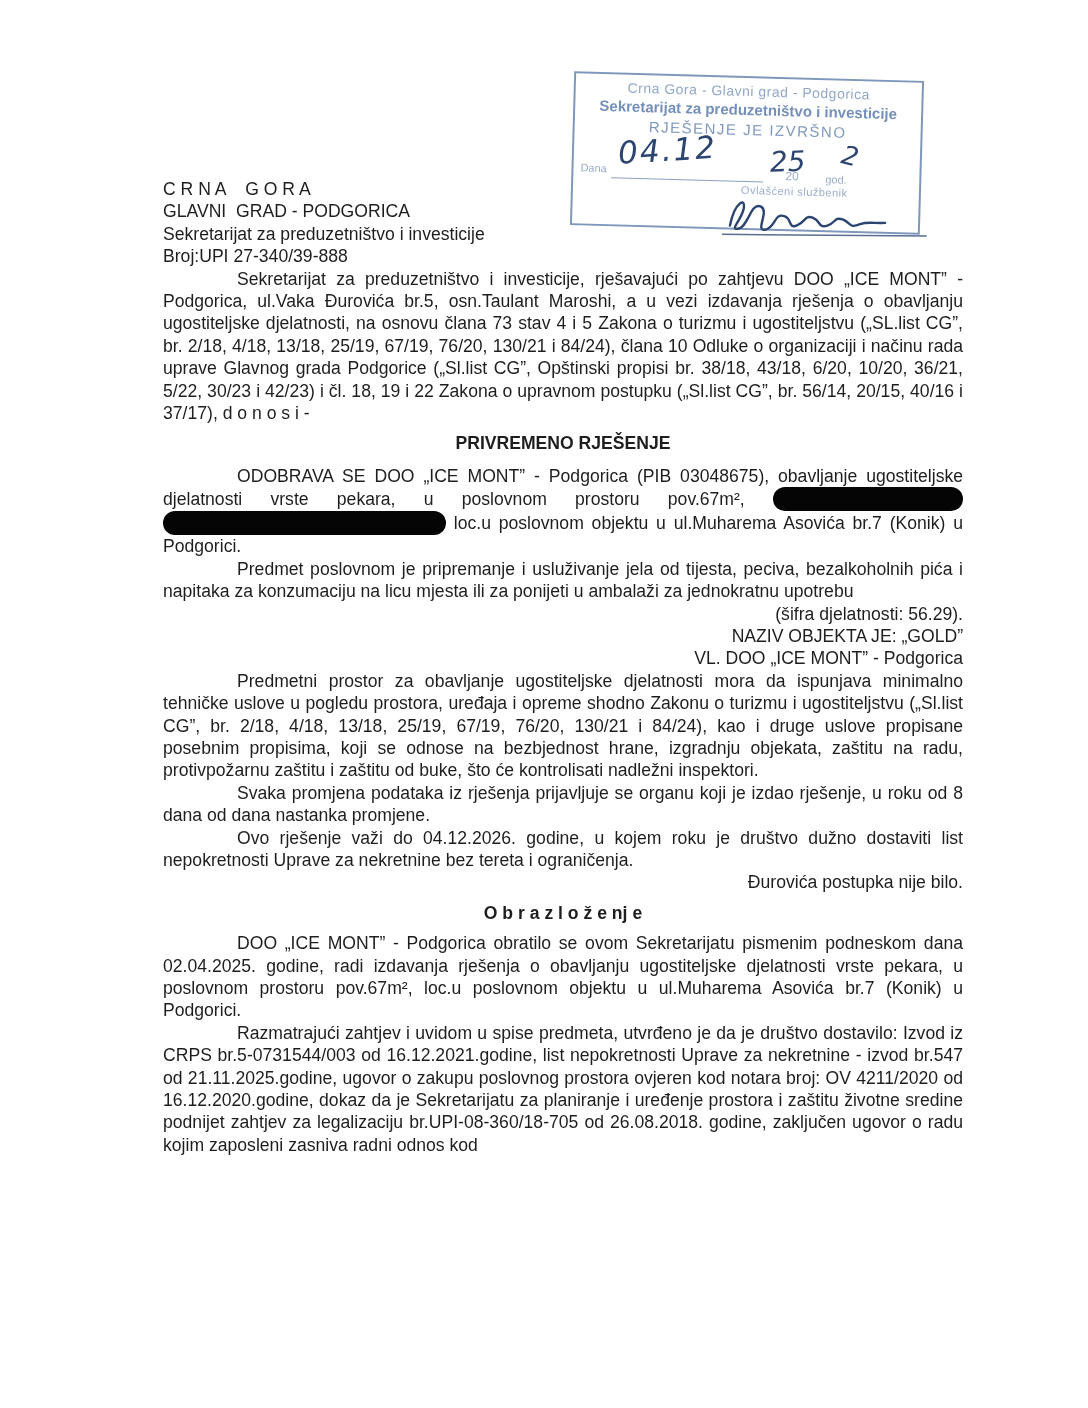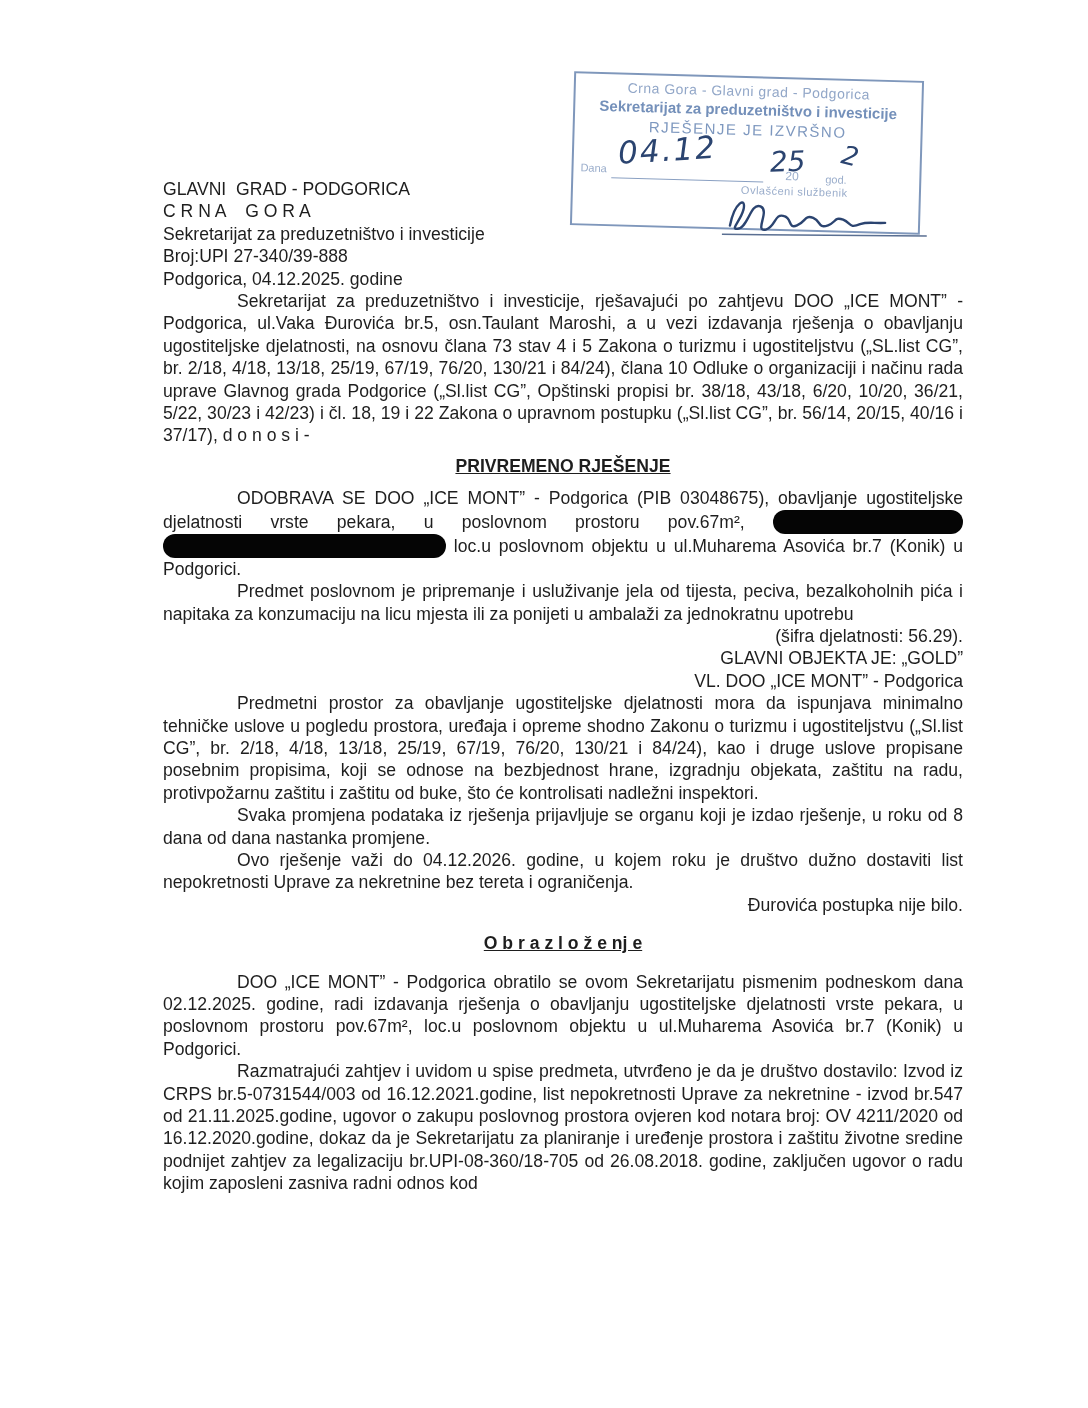--- a/index.html
+++ b/index.html
@@ -17,21 +17,21 @@
     left:163px;top:178px;
     width:800px;
     font-size:17.6px;
     line-height:22.4px;
   }
   .pre{white-space:pre;}
   .hdr p{margin:0;}
   .doc p{margin:0;}
   .para{text-align:justify;text-indent:74px;}
   .line{text-align:right;text-indent:74px;}
-  .doc-heading{text-align:center;font-weight:bold;margin:16px;text-decoration:underline;}
+  .doc-heading{text-align:center;font-weight:bold;margin:8px;}
   .b{font-weight:normal;margin-top:40px;}
   .mt6{margin-top:6px;}
   .mt8{margin-top:8px;}
   .mt10{margin-top:10px;}
   .mt12{margin-top:12px;}
   .mt16{margin-top:16px;}
   .mt18{margin-top:18px;}
   .mb10{margin-bottom:10px;}
   .redaction{
     display:inline-block;
@@ -129,38 +129,37 @@
       <svg width="210" height="52" viewBox="0 0 210 52">
         <path d="M8 36 C12 12 24 6 21 20 C18 32 8 40 16 39 C26 38 28 12 38 16 C48 20 32 42 44 39 C54 36 52 22 62 25 C70 27 66 38 75 34 C84 30 82 23 91 26 C99 29 96 37 106 33 C114 30 112 24 121 27 C129 30 127 36 138 31 C146 28 152 30 163 29" stroke="#2b4470" stroke-width="2.4" fill="none" stroke-linecap="round"></path>
         <path d="M0 45 L205 41" stroke="#5a6f92" stroke-width="1.5" fill="none"></path>
       </svg>
     </div>
   </div>
 
   <div class="content">
 
     <div class="hdr">
+      <p class="pre">C R N A    G O R A</p>
       <p class="pre">GLAVNI  GRAD - PODGORICA</p>
-      <p class="pre">C R N A    G O R A</p>
       <p>Sekretarijat za preduzetništvo i investicije</p>
       <p>Broj:UPI 27-340/39-888</p>
-      <p>Podgorica, 04.12.2025. godine</p>
     </div>
 
     <div class="doc" id="doc-body">
         <p class="para mt12"><span>Sekretarijat za preduzetništvo i investicije, rješavajući po zahtjevu </span><span class="b">DOO „ICE MONT” - Podgorica, ul.Vaka Đurovića br.5, osn.Taulant Maroshi,</span><span> a u vezi izdavanja rješenja o obavljanju ugostiteljske djelatnosti, na osnovu člana 73 stav 4 i 5 Zakona o turizmu i ugostiteljstvu („SL.list CG”, br. 2/18, 4/18, 13/18, 25/19, 67/19, 76/20, 130/21 i 84/24), člana 10 Odluke o organizaciji i načinu rada uprave Glavnog grada Podgorice („Sl.list CG”, Opštinski propisi br. 38/18, 43/18, 6/20, 10/20, 36/21, 5/22, 30/23 i 42/23) i čl. 18, 19 i 22 Zakona o upravnom postupku („Sl.list CG”, br. 56/14, 20/15, 40/16 i 37/17), </span><span class="b">d o n o s i -</span></p>
         <div class="doc-heading mt8 mb10">PRIVREMENO RJEŠENJE</div>
         <p class="para"><span class="b">ODOBRAVA SE DOO „ICE MONT” - Podgorica (PIB 03048675),</span><span> obavljanje ugostiteljske djelatnosti </span><span class="b">vrste pekara</span><span>, u poslovnom prostoru pov.67m², </span><span class="redaction" style="width: 190px;"></span><span> </span><span class="redaction" style="width: 283px;"></span><span> loc.u poslovnom objektu u ul.Muharema Asovića br.7 (Konik)  u Podgorici.</span></p>
         <p class="para mt10"><span class="b">Predmet poslovnom je</span><span> pripremanje i usluživanje jela od tijesta, peciva, bezalkoholnih pića i napitaka za konzumaciju na licu mjesta ili za ponijeti u ambalaži za jednokratnu upotrebu</span></p>
         <p class="line"><span class="b">(šifra djelatnosti: 56.29)</span><span>.</span></p>
-        <p class="line mt16"><span>GLAVNI OBJEKTA JE: </span><span class="b">„GOLD”</span></p>
+        <p class="line mt16"><span>NAZIV OBJEKTA JE: </span><span class="b">„GOLD”</span></p>
         <p class="line"><span>VL. </span><span class="b">DOO „ICE MONT” - Podgorica</span></p>
         <p class="para mt18"><span>Predmetni prostor za obavljanje ugostiteljske djelatnosti mora da ispunjava minimalno tehničke uslove u pogledu prostora, uređaja i opreme shodno Zakonu o turizmu i ugostiteljstvu </span><span class="b">(„Sl.list CG”, br. 2/18, 4/18, 13/18, 25/19, 67/19, 76/20, 130/21 i 84/24),</span><span> kao i druge uslove propisane posebnim propisima, koji se odnose na bezbjednost hrane, izgradnju objekata, zaštitu na radu, protivpožarnu zaštitu i zaštitu od buke, što će kontrolisati nadležni inspektori.</span></p>
         <p class="para"><span>Svaka promjena podataka iz rješenja prijavljuje se organu koji je izdao rješenje, u roku od 8 dana od dana nastanka promjene.</span></p>
         <p class="para"><span class="b">Ovo rješenje važi do 04.12.2026. godine, u kojem roku je društvo dužno dostaviti list nepokretnosti Uprave za nekretnine bez tereta i ograničenja.</span></p>
         <p class="line"><span>Đurovića postupka nije bilo.</span></p>
         <div class="doc-heading">O b r a z l o ž e nj e</div>
-        <p class="para mt6"><span class="b">DOO „ICE MONT” - Podgorica</span><span> obratilo se ovom Sekretarijatu pismenim podneskom dana 02.12.2025. godine, radi izdavanja rješenja o obavljanju ugostiteljske djelatnosti </span><span class="b">vrste pekara</span><span>, u poslovnom prostoru pov.67m², loc.u poslovnom objektu u ul.Muharema Asovića br.7 (Konik) u Podgorici.</span></p>
+        <p class="para mt6"><span class="b">DOO „ICE MONT” - Podgorica</span><span> obratilo se ovom Sekretarijatu pismenim podneskom dana 02.04.2025. godine, radi izdavanja rješenja o obavljanju ugostiteljske djelatnosti </span><span class="b">vrste pekara</span><span>, u poslovnom prostoru pov.67m², loc.u poslovnom objektu u ul.Muharema Asovića br.7 (Konik) u Podgorici.</span></p>
         <p class="para"><span>Razmatrajući zahtjev i uvidom u spise predmeta, utvrđeno je da je društvo dostavilo: Izvod iz CRPS br.5-0731544/003 od 16.12.2021.godine, list nepokretnosti Uprave za nekretnine - izvod </span><span class="b">br.547</span><span> od 21.11.2025.godine, ugovor o zakupu poslovnog prostora ovjeren kod notara broj: OV 4211/2020 od 16.12.2020.godine, dokaz da je Sekretarijatu za planiranje i uređenje prostora i zaštitu životne sredine podnijet zahtjev za legalizaciju br.UPI-08-360/18-705 od 26.08.2018. godine, zaključen ugovor o radu kojim zaposleni zasniva radni odnos kod</span></p>
       </div>
   </div>
 
 </div>
 
 </body></html>

